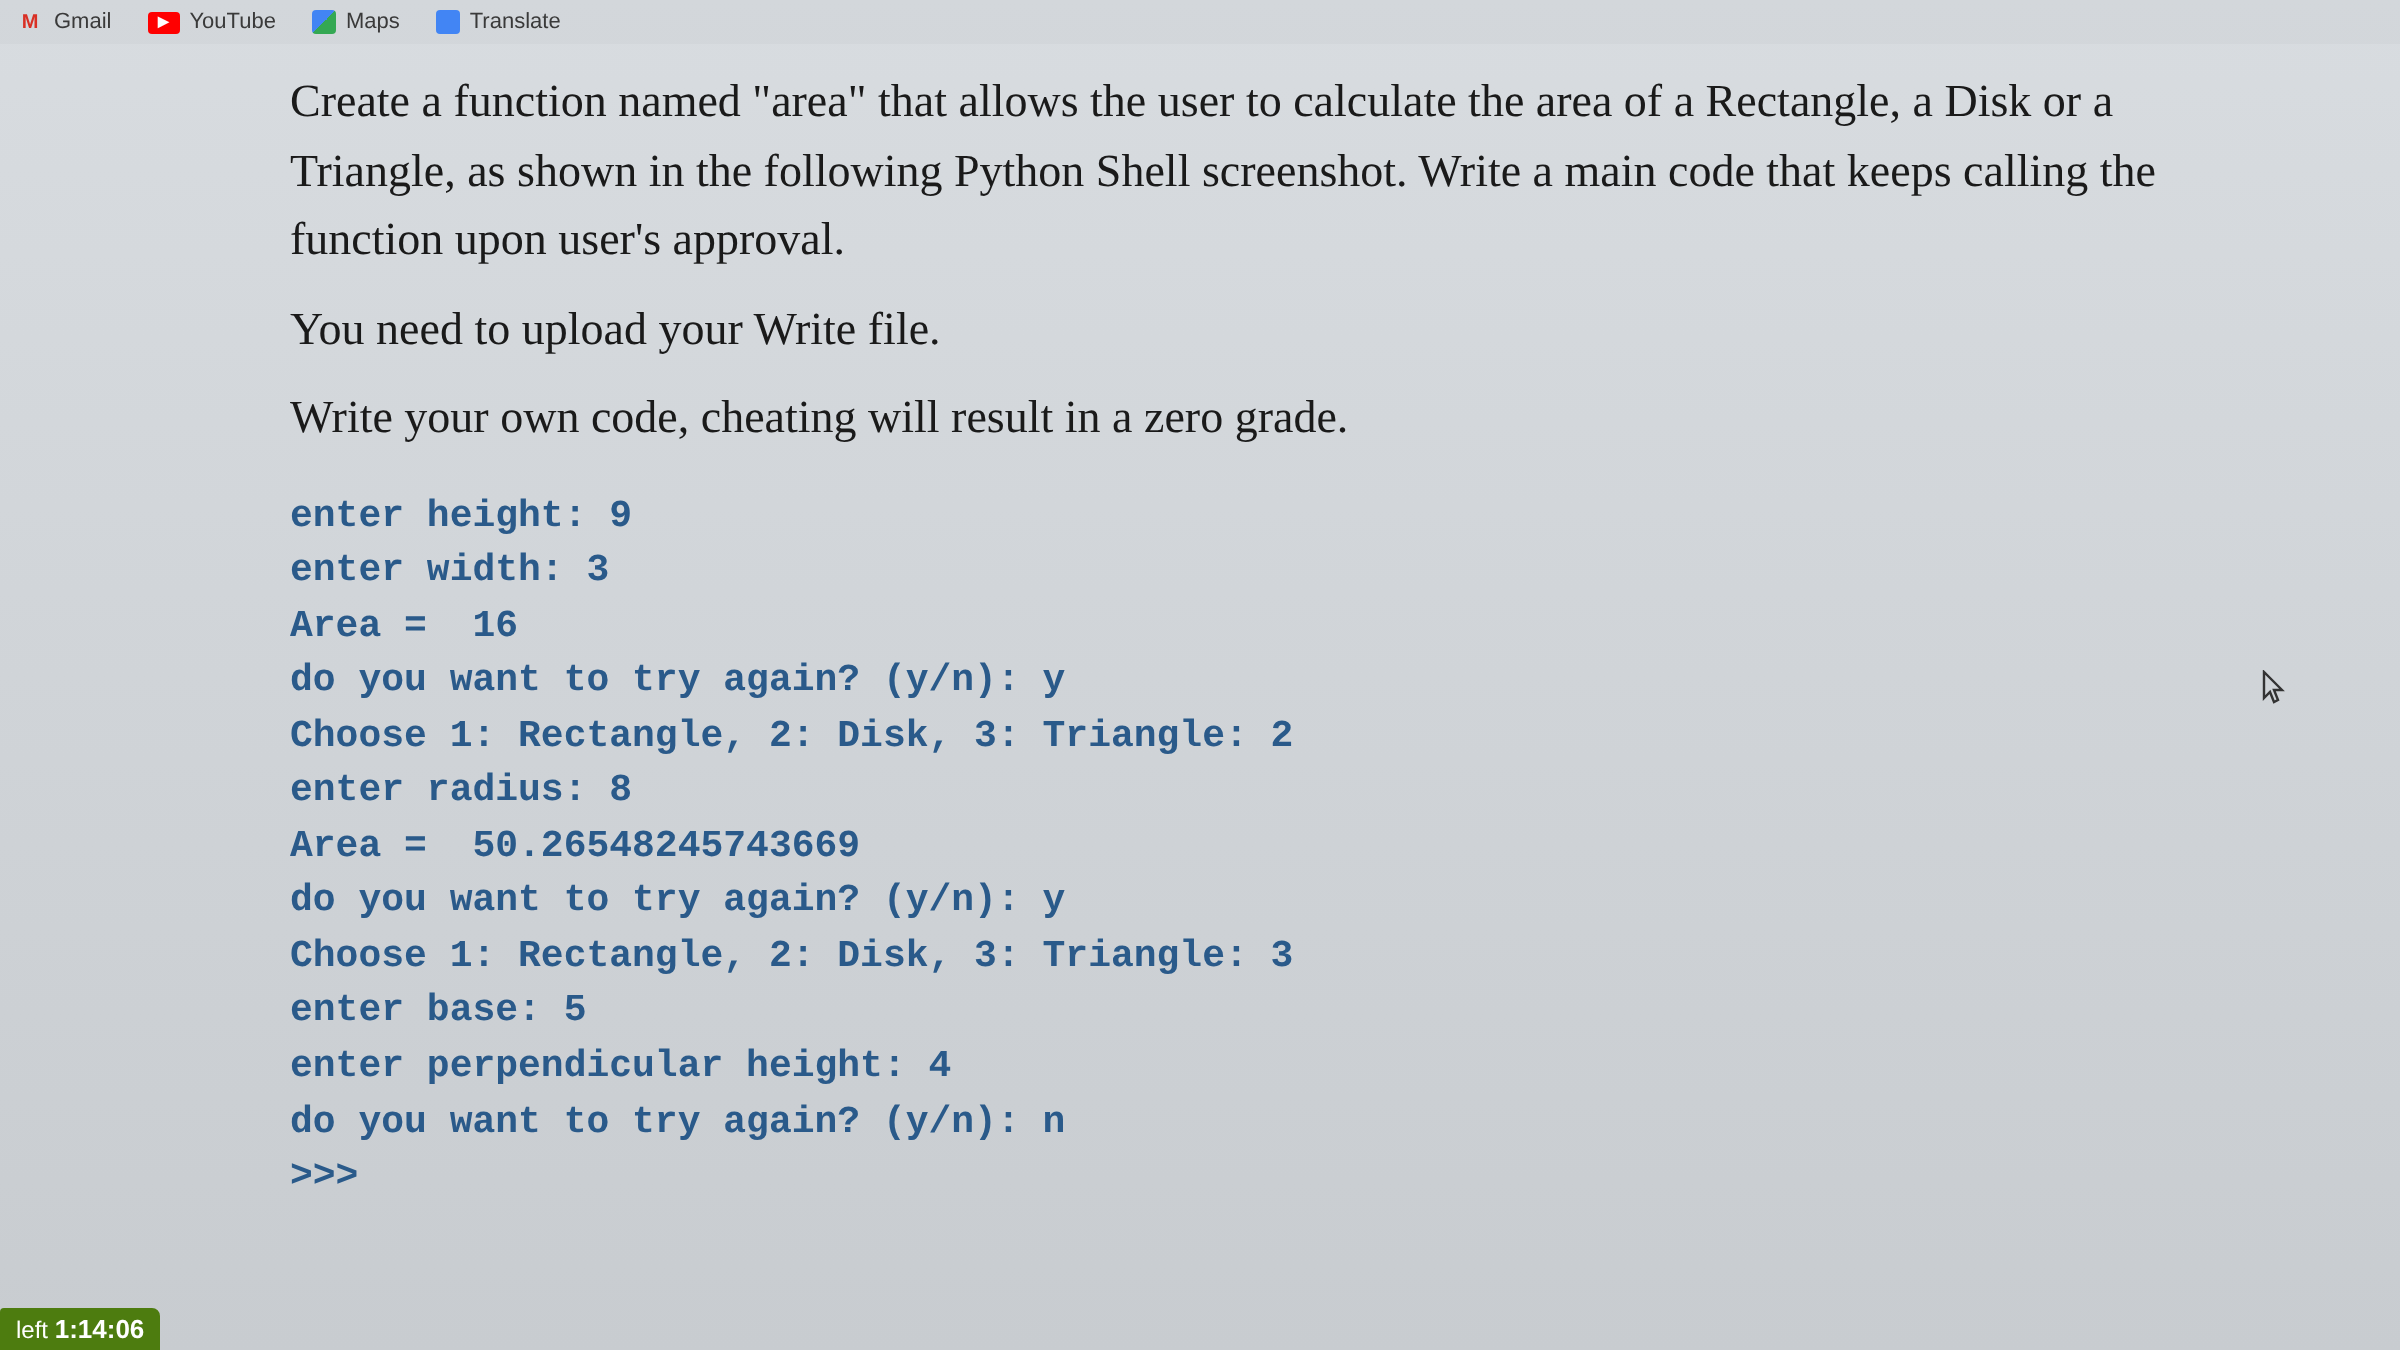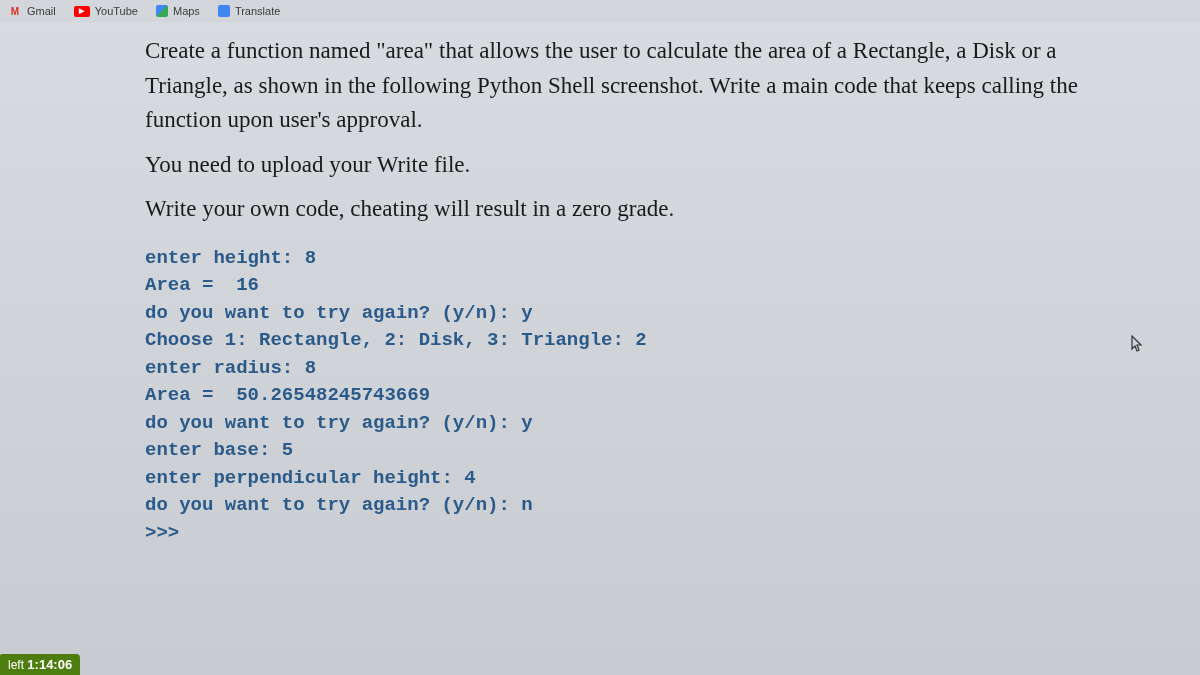--- a/index.html
+++ b/index.html
@@ -130,27 +130,29 @@
   </div>
 </div>
 
 <div class="content">
   <div class="instruction-text">
     <p>Create a function named "area" that allows the user to calculate the area of a Rectangle, a Disk or a Triangle, as shown in the following Python Shell screenshot. Write a main code that keeps calling the function upon user's approval.</p>
     <p>You need to upload your Write file.</p>
     <p>Write your own code, cheating will result in a zero grade.</p>
   </div>
   <div class="shell-output">
-    <div class="shell-line">enter height: 8</div>
+    <div class="shell-line">enter height: 9</div>
+    <div class="shell-line">enter width: 3</div>
     <div class="shell-line">Area =  16</div>
     <div class="shell-line">do you want to try again? (y/n): y</div>
     <div class="shell-line">Choose 1: Rectangle, 2: Disk, 3: Triangle: 2</div>
     <div class="shell-line">enter radius: 8</div>
     <div class="shell-line">Area =  50.26548245743669</div>
     <div class="shell-line">do you want to try again? (y/n): y</div>
+    <div class="shell-line">Choose 1: Rectangle, 2: Disk, 3: Triangle: 3</div>
     <div class="shell-line">enter base: 5</div>
     <div class="shell-line">enter perpendicular height: 4</div>
     <div class="shell-line">do you want to try again? (y/n): n</div>
     <div class="shell-line">&gt;&gt;&gt;</div>
   </div>
 </div>
 
 <div class="cursor-icon">
   <svg width="14" height="18" viewBox="0 0 14 18">
     <path d="M1 1 L1 14 L4 11 L6 16 L8 15 L6 10 L10 10 Z" fill="none" stroke="#333" stroke-width="1.2"></path>

